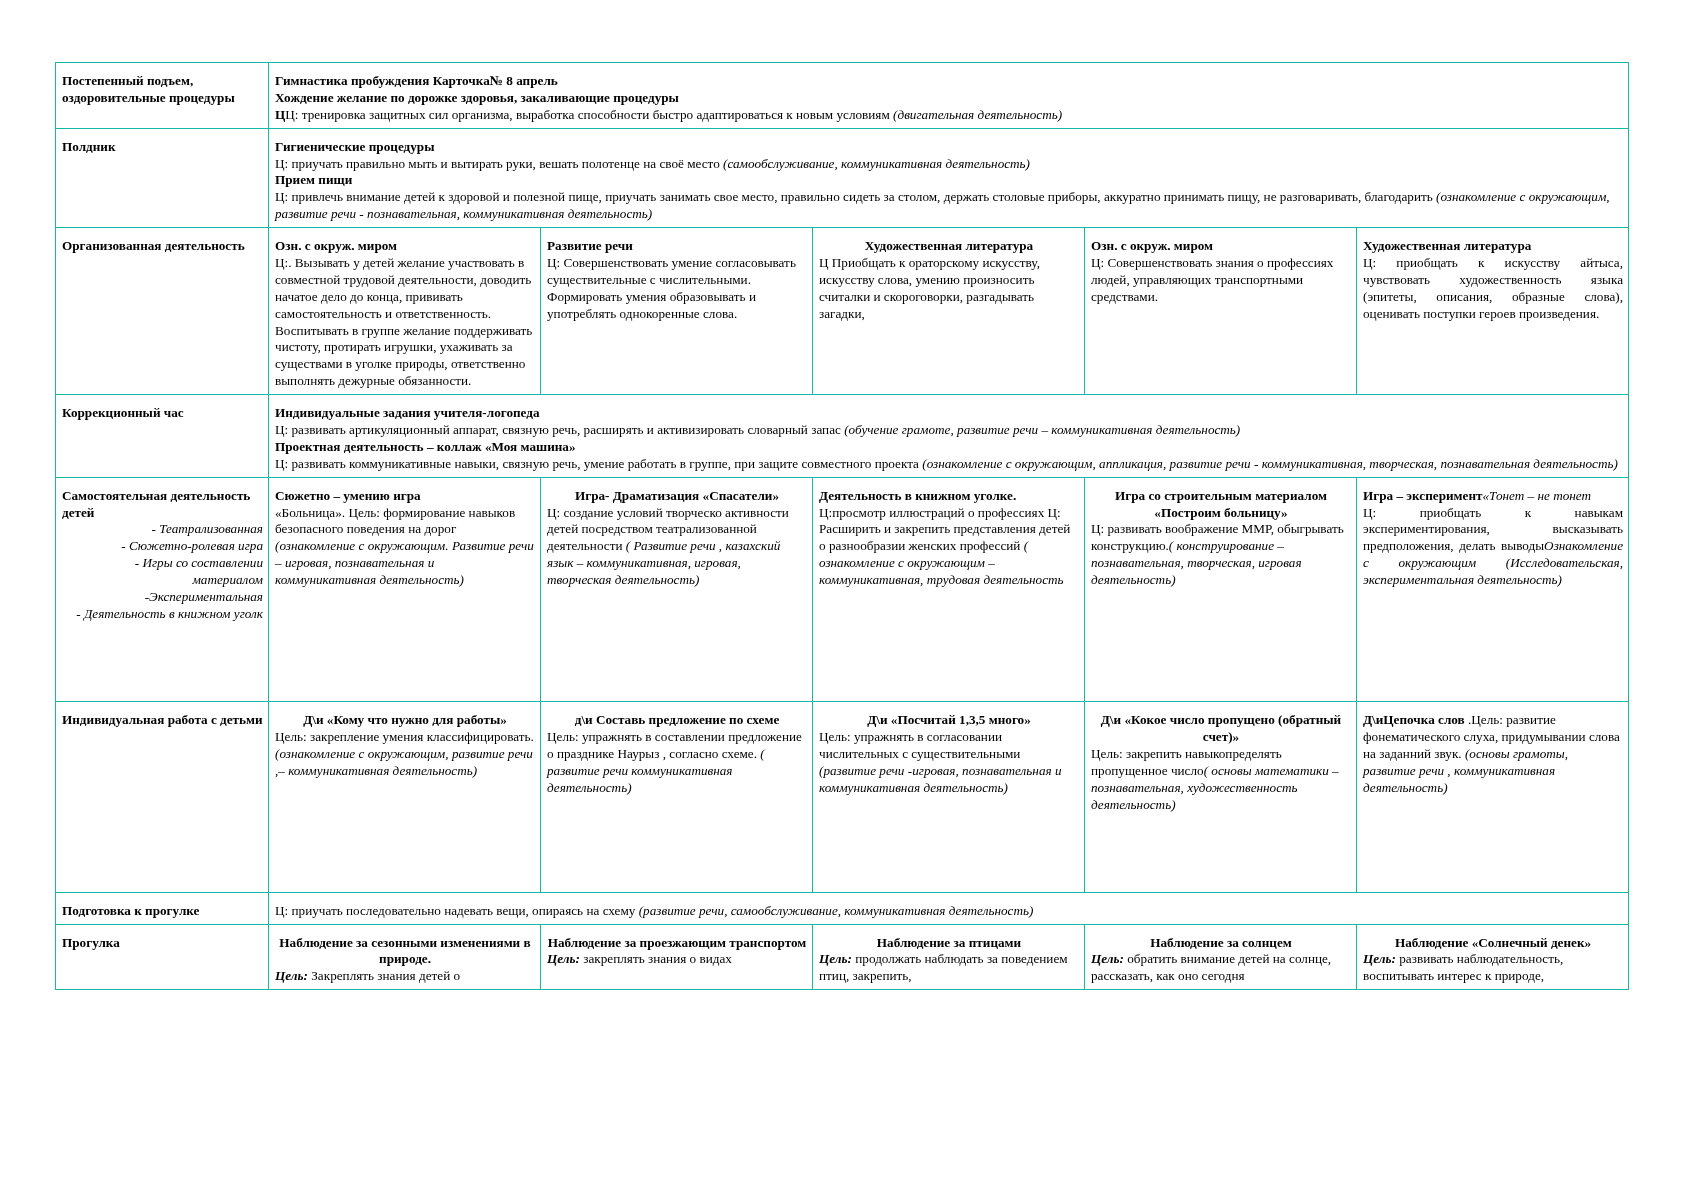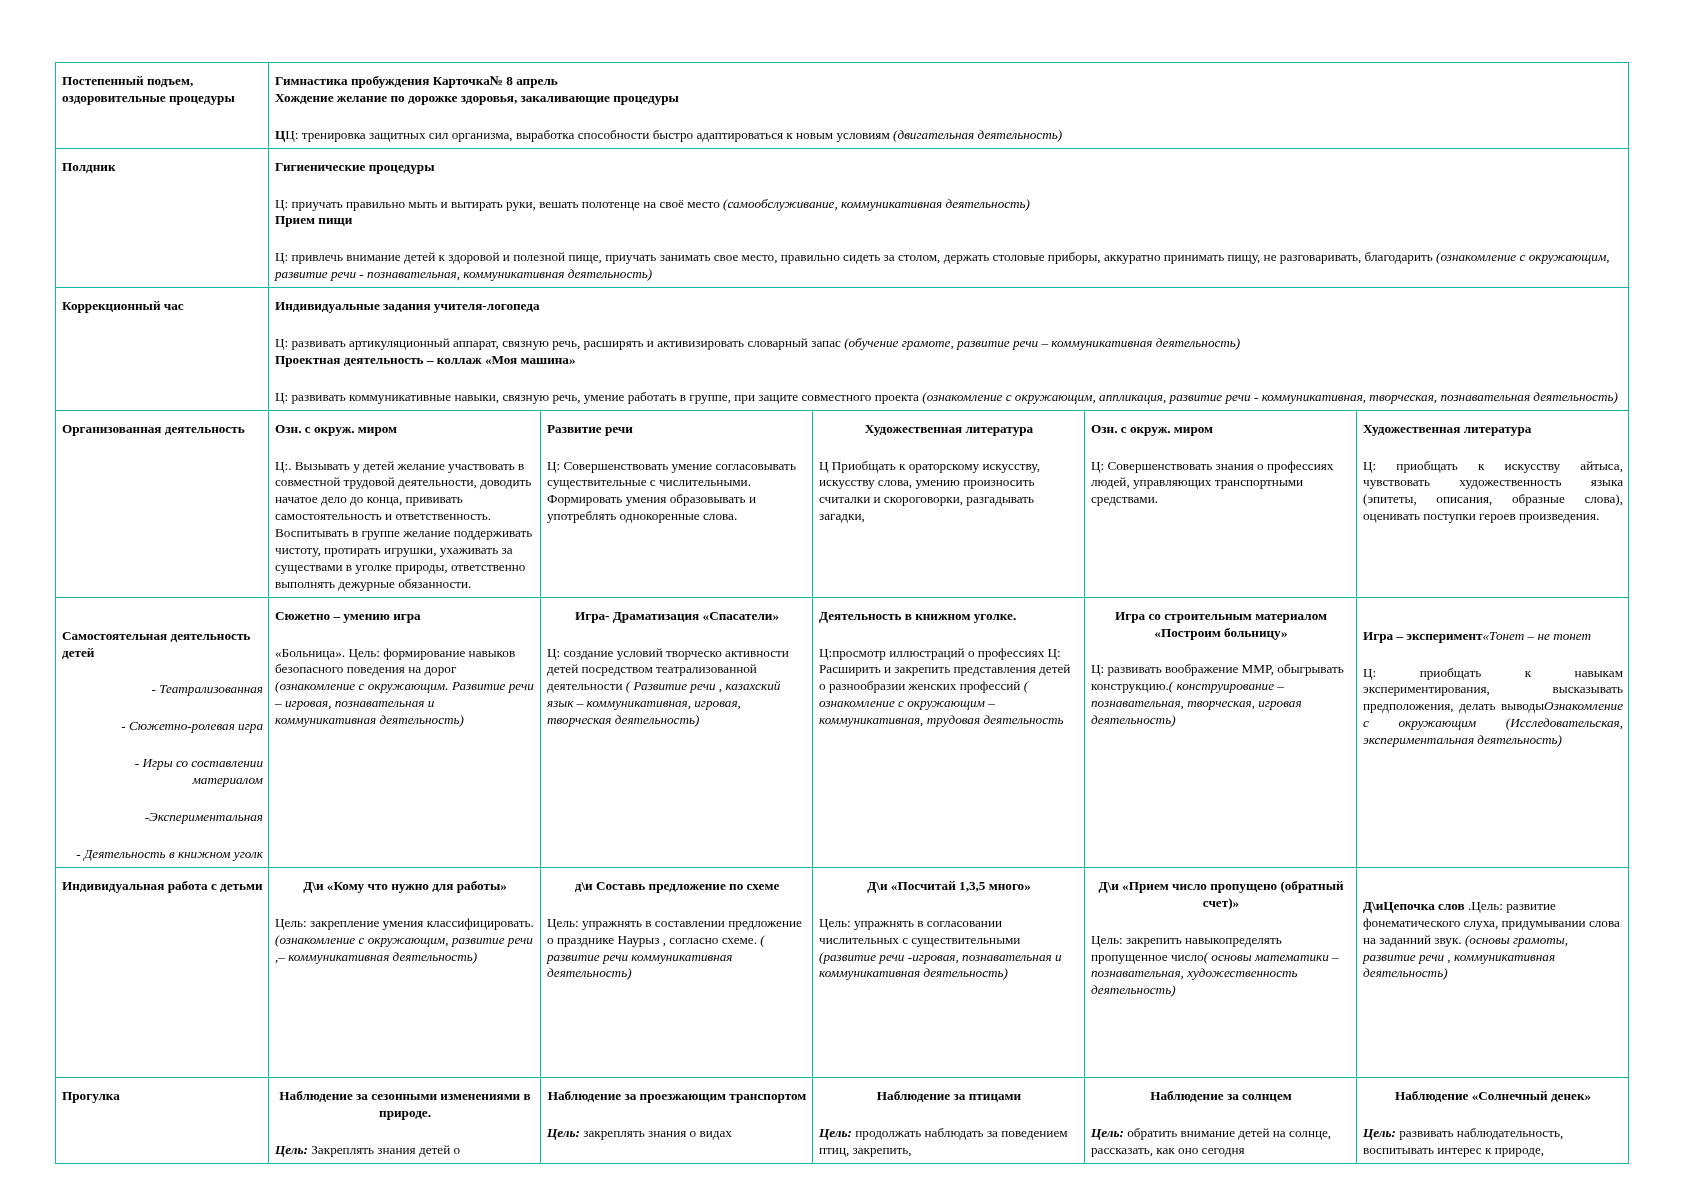--- a/index.html
+++ b/index.html
@@ -43,21 +43,21 @@
   .rowlabel {
     font-weight: bold;
   }
   .rowlabel .sub {
     font-weight: normal;
     font-style: italic;
     text-align: right;
   }
   .just { text-align: justify; }
   .bi { font-weight: bold; font-style: italic; }
-  .blk { display: block; margin-top: 20px; }
+  .blk { display: block; }
   .hdr-line { font-weight: bold; text-align: left; display: block; }
   .cellhead { font-weight: bold; display: block; }
   .cellhead-c { font-weight: bold; display: block; text-align: center; }
   .spacer-lg { height: 108px; }
 </style>
 </head>
 <body>
 
 <div class="page">
   <table class="plan">
@@ -89,53 +89,53 @@
         <td colspan="5">
           <span class="hdr-line">Гигиенические процедуры</span>
           <span class="blk"><span>Ц: приучать правильно мыть и вытирать руки, вешать полотенце на своё место </span><i>(самообслуживание, коммуникативная деятельность)</i></span>
           <span class="hdr-line">Прием пищи</span>
           <span class="blk"><span>Ц: привлечь внимание детей к здоровой и полезной  пище, приучать занимать свое место, правильно сидеть за столом, держать столовые приборы, аккуратно принимать пищу, не разговаривать, благодарить </span><i>(ознакомление с окружающим, развитие речи - познавательная, коммуникативная деятельность)</i></span>
         </td>
       </tr>
 
       <tr>
         <td class="rowlabel">
+          <span>Организованная деятельность</span>
+        </td>
+        <td>
+          <span class="cellhead">Озн. с окруж. миром</span>
+          <span class="blk">Ц:. Вызывать у детей желание участвовать в совместной трудовой деятельности, доводить начатое дело до конца, прививать самостоятельность и ответственность. Воспитывать в группе желание поддерживать чистоту, протирать игрушки, ухаживать за существами в уголке природы, ответственно выполнять дежурные обязанности.</span>
+        </td>
+        <td>
+          <span class="cellhead">Развитие речи</span>
+          <span class="blk">Ц: Совершенствовать умение согласовывать существительные с числительными. Формировать умения образовывать и употреблять однокоренные слова.</span>
+        </td>
+        <td>
+          <span class="cellhead-c">Художественная литература</span>
+          <span class="blk">Ц Приобщать к ораторскому искусству, искусству слова, умению произносить считалки и скороговорки, разгадывать загадки,</span>
+        </td>
+        <td>
+          <span class="cellhead">Озн. с окруж. миром</span>
+          <span class="blk">Ц: Совершенствовать знания о профессиях людей, управляющих транспортными средствами.</span>
+        </td>
+        <td>
+          <span class="cellhead">Художественная литература</span>
+          <span class="blk just">Ц: приобщать к искусству айтыса, чувствовать художественность языка (эпитеты, описания, образные слова), оценивать поступки героев произведения.</span>
+        </td>
+      </tr>
+
+      <tr>
+        <td class="rowlabel">
           <span>Коррекционный час</span>
         </td>
         <td colspan="5">
           <span class="hdr-line">Индивидуальные задания учителя-логопеда</span>
           <span class="blk"><span>Ц: развивать артикуляционный аппарат, связную речь, расширять и активизировать словарный запас </span><i>(обучение грамоте, развитие речи – коммуникативная деятельность)</i></span>
           <span class="hdr-line">Проектная деятельность – коллаж «Моя машина»</span>
           <span class="blk"><span>Ц: развивать коммуникативные навыки, связную речь, умение работать в группе, при защите совместного проекта </span><i>(ознакомление с окружающим, аппликация, развитие речи - коммуникативная, творческая, познавательная деятельность)</i></span>
-        </td>
-      </tr>
-
-      <tr>
-        <td class="rowlabel">
-          <span>Организованная деятельность</span>
-        </td>
-        <td>
-          <span class="cellhead">Озн. с окруж. миром</span>
-          <span class="blk">Ц:. Вызывать у детей желание участвовать в совместной трудовой деятельности, доводить начатое дело до конца, прививать самостоятельность и ответственность. Воспитывать в группе желание поддерживать чистоту, протирать игрушки, ухаживать за существами в уголке природы, ответственно выполнять дежурные обязанности.</span>
-        </td>
-        <td>
-          <span class="cellhead">Развитие речи</span>
-          <span class="blk">Ц: Совершенствовать умение согласовывать существительные с числительными. Формировать умения образовывать и употреблять однокоренные слова.</span>
-        </td>
-        <td>
-          <span class="cellhead-c">Художественная литература</span>
-          <span class="blk">Ц Приобщать к ораторскому искусству, искусству слова, умению произносить считалки и скороговорки, разгадывать загадки,</span>
-        </td>
-        <td>
-          <span class="cellhead">Озн. с окруж. миром</span>
-          <span class="blk">Ц: Совершенствовать знания о профессиях людей, управляющих транспортными средствами.</span>
-        </td>
-        <td>
-          <span class="cellhead">Художественная литература</span>
-          <span class="blk just">Ц: приобщать к искусству айтыса, чувствовать художественность языка (эпитеты, описания, образные слова), оценивать поступки героев произведения.</span>
         </td>
       </tr>
 
       <tr>
         <td class="rowlabel">
           <span class="blk">Самостоятельная деятельность детей</span>
           <span class="blk sub">- Театрализованная</span>
           <span class="blk sub">- Сюжетно-ролевая игра</span>
           <span class="blk sub">- Игры со составлении материалом</span>
           <span class="blk sub">-Экспериментальная</span>
@@ -176,28 +176,36 @@
         </td>
         <td>
           <span class="cellhead-c">д\и Составь предложение по схеме</span>
           <span class="blk"><span>Цель: упражнять в составлении предложение о празднике Наурыз , согласно схеме.</span><i> ( развитие речи коммуникативная деятельность)</i></span>
         </td>
         <td>
           <span class="cellhead-c">Д\и «Посчитай 1,3,5 много»</span>
           <span class="blk"><span>Цель: упражнять в согласовании числительных с существительными</span><i> (развитие речи -игровая, познавательная и коммуникативная деятельность)</i></span>
         </td>
         <td>
-          <span class="cellhead-c">Д\и «Прием число пропущено (обратный счет)»</span>
+          <span class="cellhead-c">Д\и «Кокое число пропущено (обратный счет)»</span>
           <span class="blk"><span> Цель: закрепить навыкопределять пропущенное число</span><i>( основы математики – познавательная, художественность деятельность)</i></span>
         </td>
         <td>
           <span class="blk"><b>Д\иЦепочка слов</b><span> .Цель: развитие фонематического слуха, придумывании слова на заданний звук. </span><i>(основы грамоты, развитие речи , коммуникативная деятельность)</i></span>
         </td>
       </tr>
 
+      <tr>
+        <td class="rowlabel">
+          <span>Подготовка к прогулке</span>
+        </td>
+        <td colspan="5">
+          <span class="blk"><span>Ц: приучать  последовательно надевать вещи, опираясь на схему </span><i>(развитие речи, самообслуживание, коммуникативная деятельность)</i></span>
+        </td>
+      </tr>
 
       <tr>
         <td class="rowlabel">
           <span>Прогулка</span>
         </td>
         <td>
           <span class="cellhead-c">Наблюдение за сезонными изменениями в природе.</span>
           <span class="blk"><span class="bi">Цель:</span><span> Закреплять знания детей о</span></span>
         </td>
         <td>

